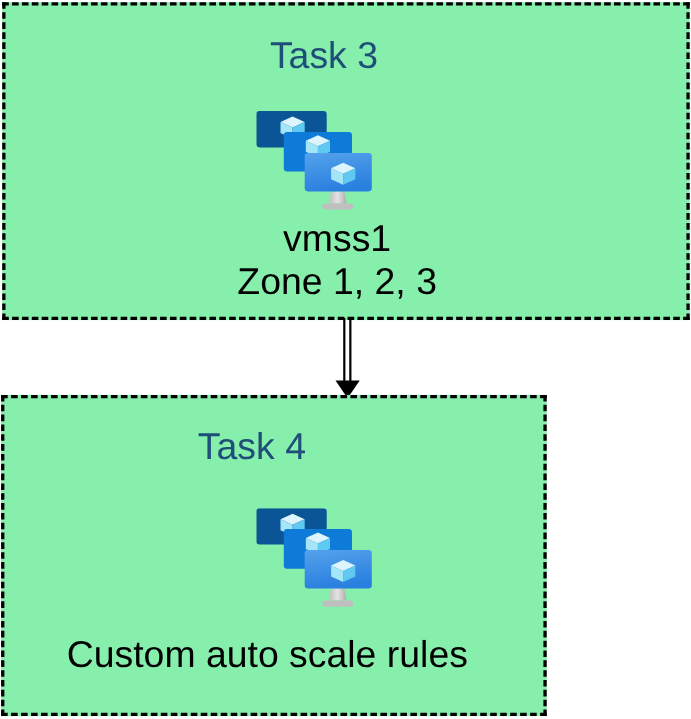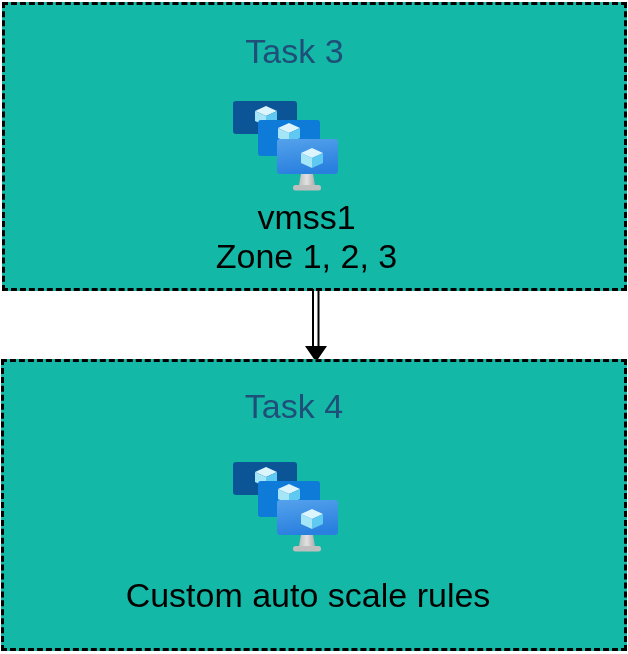--- a/index.html
+++ b/index.html
@@ -6,25 +6,25 @@
   body {
     width: 628px; height: 654px;
     background: #ffffff;
     font-family: "Liberation Sans", sans-serif;
     position: relative;
     overflow: hidden;
   }
   .task-box {
     position: absolute;
     box-sizing: border-box;
-    background: #14b8a6;
+    background: #86efac;
     border: 3px dashed #000000;
   }
   #box-task3 { left: 2px; top: 2px; width: 625px; height: 289px; }
-  #box-task4 { left: 1px; top: 359px; width: 626px; height: 292px; }
+  #box-task4 { left: 1px; top: 359px; width: 496px; height: 292px; }
   .task-title {
     position: absolute;
     left: 0; width: 100%;
     text-align: center;
     font-size: 34px;
     line-height: 40px;
     color: #1F4E79;
     transform: translateX(-20px);
     white-space: nowrap;
   }

